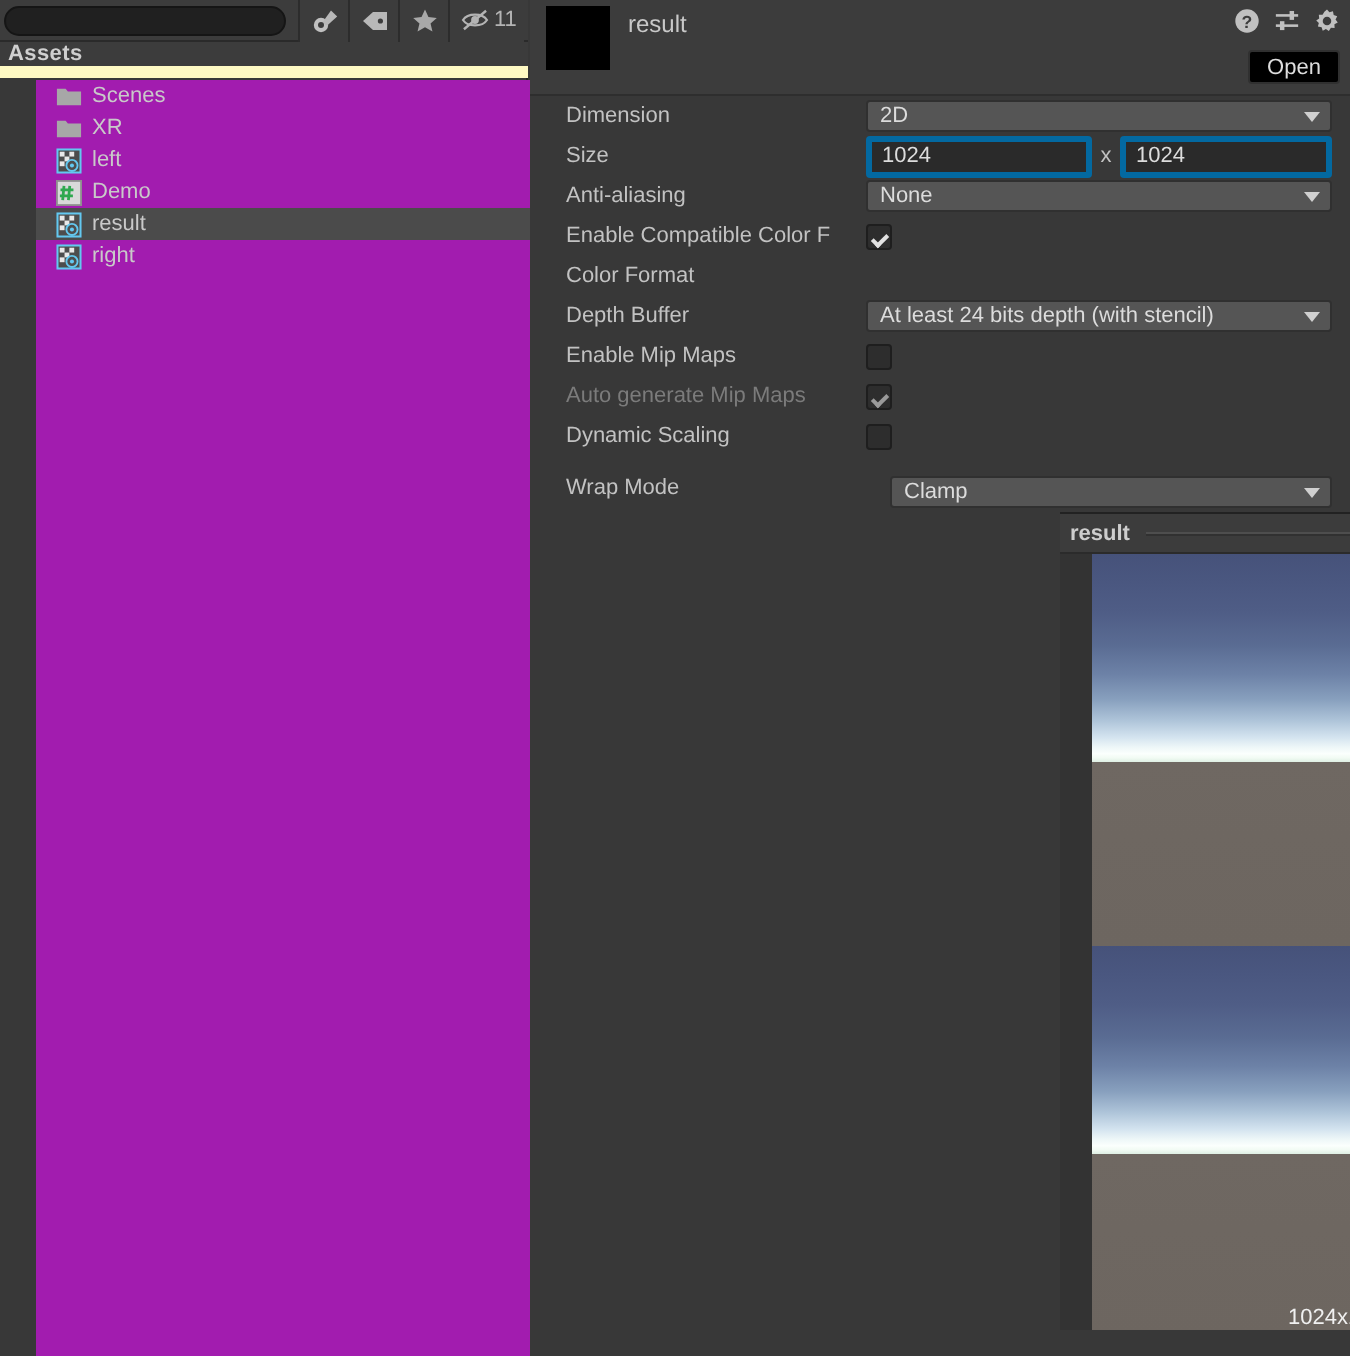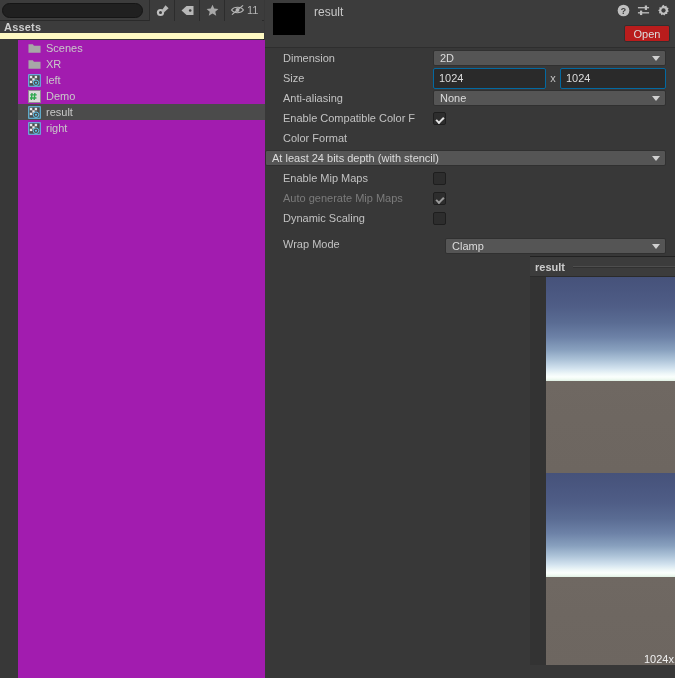--- a/index.html
+++ b/index.html
@@ -38,35 +38,35 @@
   .ico{width:13px;height:13px;flex:0 0 13px;position:relative;}
 
   
   .inspector{position:absolute;left:265px;top:0;width:410px;height:678px;background:#383838;}
   .insp-header{position:absolute;left:0;top:0;width:410px;height:48px;background:#3c3c3c;
     border-bottom:1px solid #2e2e2e;box-sizing:border-box;}
   .insp-thumb{position:absolute;left:8px;top:3px;width:32px;height:32px;background:#000;}
   .insp-title{position:absolute;left:49px;top:5px;font-size:12px;color:#c8c8c8;}
   .insp-icons{position:absolute;right:5px;top:4px;display:flex;gap:7px;align-items:center;}
   .insp-icons .ic{width:13px;height:13px;display:block;}
-  .open-btn{position:absolute;right:5px;top:25px;width:46px;height:17px;background:#b91c1c;
+  .open-btn{position:absolute;right:5px;top:25px;width:46px;height:17px;background:#000000;
     border:1px solid #303030;border-radius:2px;box-sizing:border-box;color:#ddd;font-size:11px;
     display:flex;align-items:center;justify-content:center;}
 
   .props{position:absolute;left:0;top:48px;width:410px;height:210px;overflow:hidden;}
   .prow{height:20px;display:flex;align-items:center;}
   .plabel{width:168px;flex:0 0 168px;padding-left:18px;box-sizing:border-box;font-size:11px;color:#c2c2c2;
     white-space:nowrap;overflow:hidden;}
   .plabel.dim{color:#7b7b7b;}
   .pfield{flex:1 1 auto;margin-right:9px;}
   .dropdown{height:16px;background:#555555;border:1px solid #303030;border-radius:2px;box-sizing:border-box;
     display:flex;align-items:center;padding-left:6px;font-size:11px;color:#dcdcdc;position:relative;}
   .dropdown .arrow{position:absolute;right:5px;top:5px;width:0;height:0;
     border-left:4px solid transparent;border-right:4px solid transparent;border-top:5px solid #d0d0d0;}
-  .numfield{height:21px;background:#2a2a2a;border:1px solid #0369a1;border-radius:2px;box-sizing:border-box;
+  .numfield{height:21px;background:#2a2a2a;border:3px solid #0369a1;border-radius:2px;box-sizing:border-box;
     display:flex;align-items:center;padding-left:5px;font-size:11px;color:#dcdcdc;}
   .sizerow{display:flex;align-items:center;gap:0;flex:1 1 auto;margin-right:9px;}
   .sizerow .numfield{width:113px;flex:0 0 113px;}
   .sizerow .xsep{width:14px;flex:0 0 14px;text-align:center;font-size:11px;color:#c2c2c2;}
   .sizerow .numfield.second{flex:1 1 auto;width:auto;}
   .cbox{width:13px;height:13px;background:#2d2d2d;border:1px solid #1e1e1e;border-radius:2px;
     box-sizing:border-box;position:relative;}
   .cbox.checked::after{content:"";position:absolute;left:2px;top:4px;width:6px;height:3px;
     border-left:2px solid #e2e2e2;border-bottom:2px solid #e2e2e2;transform:rotate(-45deg);}
   .cbox.checked.dim::after{border-color:#9a9a9a;}
@@ -282,20 +282,21 @@
         <div class="pfield">
           <div class="cbox checked"></div>
         </div>
       </div>
 
       <div class="prow">
         <div class="plabel">Color Format</div>
       </div>
 
       <div class="prow">
+        <div class="plabel">Depth Buffer</div>
         <div class="pfield">
           <div class="dropdown">
             <span>At least 24 bits depth (with stencil)</span>
             <span class="arrow"></span>
           </div>
         </div>
       </div>
 
       <div class="prow">
         <div class="plabel">Enable Mip Maps</div>

